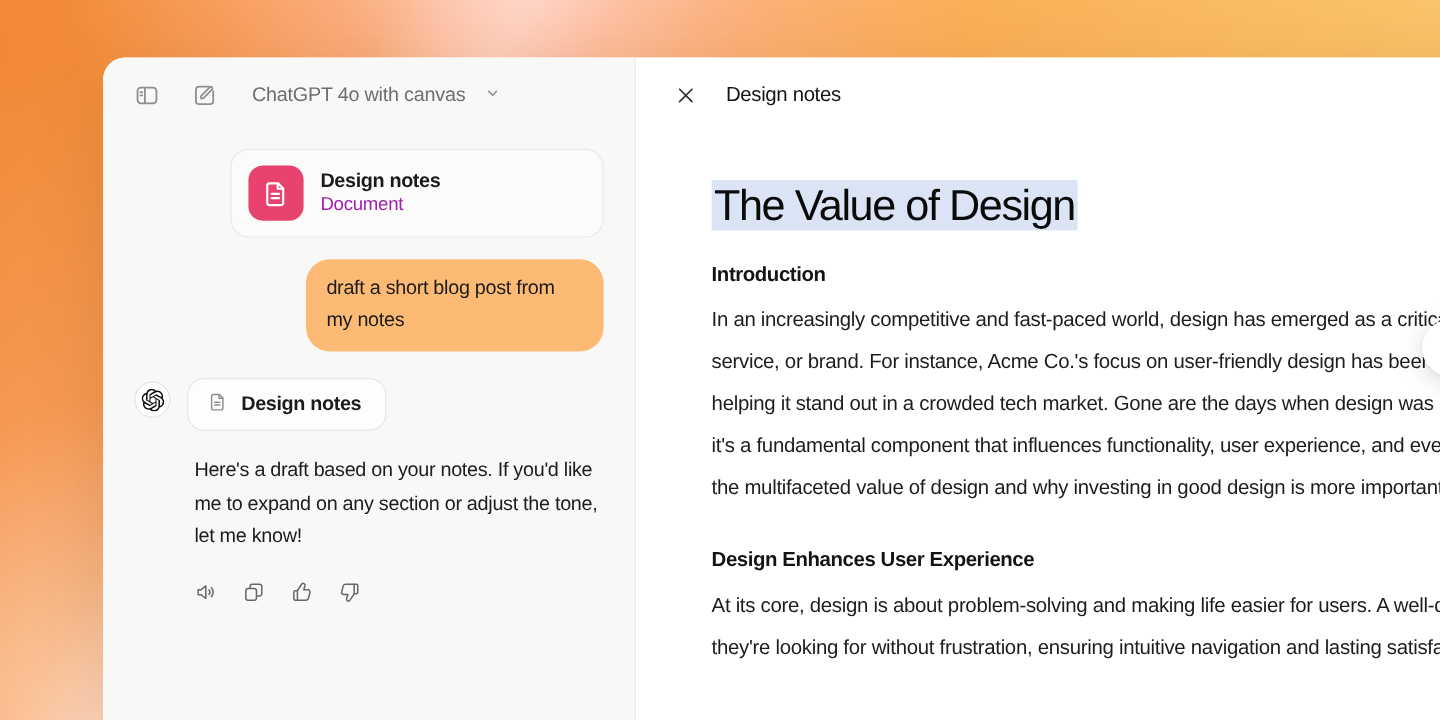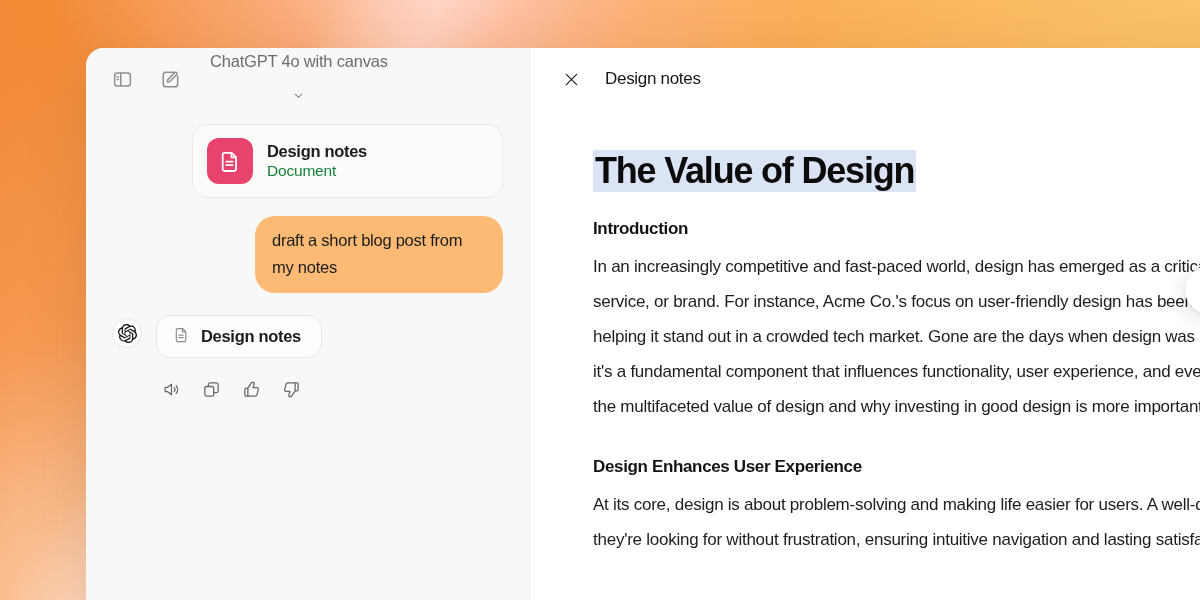--- a/index.html
+++ b/index.html
@@ -59,21 +59,20 @@
     color: #8e8e8e;
     cursor: pointer;
   }
   .model-chip {
     display: flex; align-items: center; gap: 16px;
     font-size: 16.5px; color: #6e6e6e;
     letter-spacing: -0.2px;
     cursor: pointer;
     padding: 4px 8px; border-radius: 8px;
     white-space: nowrap;
-    flex-direction: column;
   }
   .chev { display: block; color: #8e8e8e; }
 
   .chat-body { padding: 14px 26px 0 26px; }
 
   
   .doc-card {
     margin-left: 80px;
     background: #fbfbfa;
     border: 1px solid #e9e9e7;
@@ -83,21 +82,21 @@
     cursor: pointer;
   }
   .doc-thumb {
     width: 46px; height: 46px; flex: 0 0 46px;
     border-radius: 12px;
     background: #e8436f;
     display: flex; align-items: center; justify-content: center;
   }
   .doc-meta { display: flex; flex-direction: column; gap: 1px; min-width: 0; }
   .doc-title { font-size: 16.5px; font-weight: 700; color: #1b1b1b; letter-spacing: -0.3px; }
-  .doc-sub { font-size: 15.5px; color: #15803d; letter-spacing: -0.2px; }
+  .doc-sub { font-size: 15.5px; color: #a21caf; letter-spacing: -0.2px; }
 
   
   .user-row { display: flex; justify-content: flex-end; margin-top: 18px; }
   .user-bubble {
     background: #fdba74;
     border-radius: 20px;
     padding: 11px 17px 13px 17px;
     max-width: 248px;
     font-size: 16.5px; line-height: 1.62;
     color: #1c1c1c; letter-spacing: -0.25px;
@@ -148,21 +147,21 @@
     height: 62px;
     padding: 0 0 0 25px;
   }
   .canvas-title {
     font-size: 17px; color: #161616; letter-spacing: -0.3px; font-weight: 400;
   }
   .canvas-doc {
     padding: 40px 0 0 63px;
   }
   .doc-h1 {
-    font-size: 36px; font-weight: 700;
+    font-size: 36px; font-weight: 400;
     letter-spacing: -1.2px;
     color: #0b0b0c;
     display: inline-block;
     background: #dbe4f5;
     line-height: 1.18;
     padding: 0 2px;
   }
   .doc-h2 {
     font-size: 17px; font-weight: 700; letter-spacing: -0.35px;
     color: #141414;
@@ -259,20 +258,21 @@
               <path d="M6.5 3.8h7.2l4.3 4.3v12.1a1.8 1.8 0 0 1-1.8 1.8H6.5a1.8 1.8 0 0 1-1.8-1.8V5.6a1.8 1.8 0 0 1 1.8-1.8z"></path>
               <path d="M13.4 3.9v4.4h4.4"></path>
               <line x1="8.3" y1="12.9" x2="14.3" y2="12.9"></line>
               <line x1="8.3" y1="16.3" x2="14.3" y2="16.3"></line>
             </svg>
           </span>
           <span class="canvas-pill-label">Design notes</span>
         </div>
       </div>
 
+      <div class="asst-text">Here's a draft based on your notes. If you'd like me to expand on any section or adjust the tone, let me know!</div>
 
       <div class="asst-actions">
         <span class="act">
           <svg width="19" height="19" viewBox="0 0 24 24" fill="none" stroke="currentColor" stroke-width="1.6" stroke-linecap="round" stroke-linejoin="round">
             <path d="M4 9.3h3.1L12 5.4v13.2l-4.9-3.9H4z"></path>
             <path d="M15.4 9.6a3.6 3.6 0 0 1 0 4.8"></path>
             <path d="M17.9 7.3a7 7 0 0 1 0 9.4"></path>
           </svg>
         </span>
         <span class="act">

